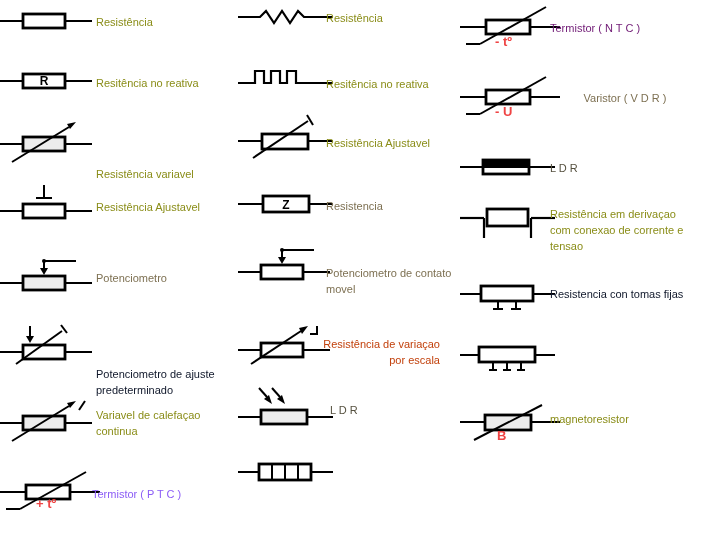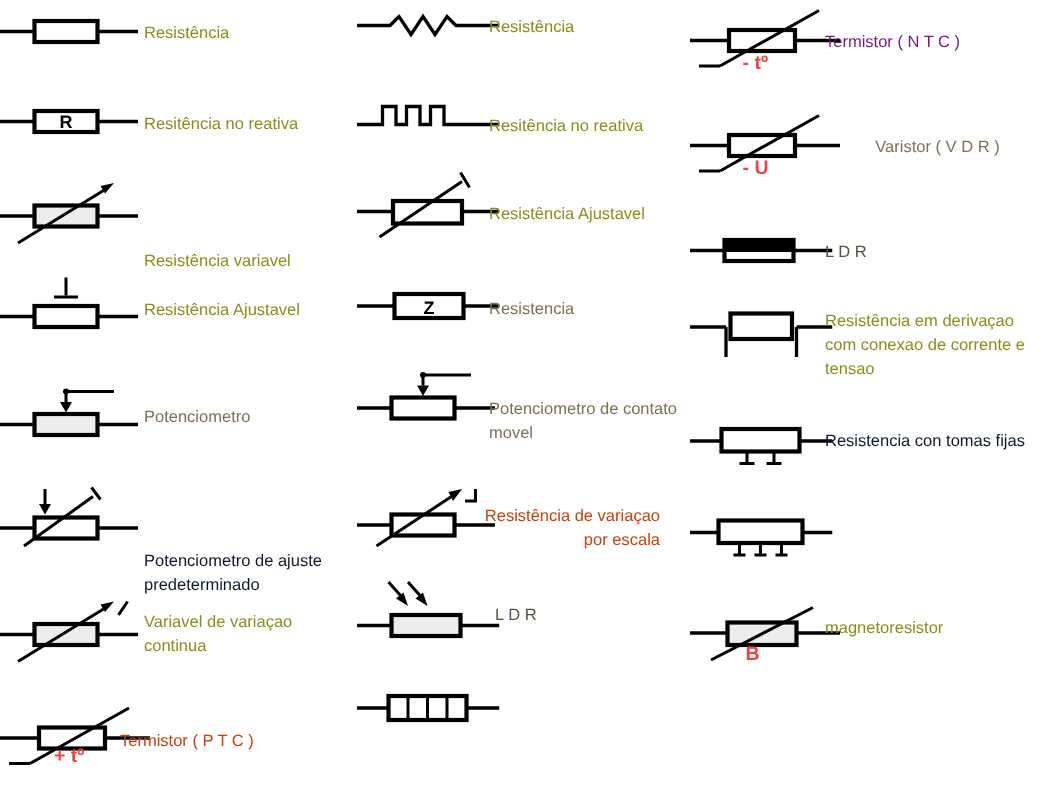--- a/index.html
+++ b/index.html
@@ -69,30 +69,30 @@
   </svg>
   <div class="lbl" style="left: 96px; top: 324px; width: 135px; color: #0f172a; margin-top: 42px;">Potenciometro de ajuste predeterminado</div>
 
   <svg class="sym" style="left:0;top:397px" width="92" height="46">
     <line class="w" x1="0" y1="26" x2="92" y2="26"></line>
       <rect class="bx bxg" x="23" y="19" width="42" height="14"></rect>
     <line class="tn" x1="12" y1="44" x2="69" y2="9"></line>
       <polygon class="hd" points="76,4 70,11 67,6"></polygon>
     <line class="tn" x1="79" y1="13" x2="85" y2="4"></line>
   </svg>
-  <div class="lbl" style="left: 96px; top: 407px; width: 140px; color: rgb(138, 141, 24);">Variavel de variaçao continua</div>
+  <div class="lbl" style="left: 96px; top: 407px; width: 140px; color: rgb(138, 141, 24);">Variavel de calefaçao continua</div>
 
   <svg class="sym" style="left:0;top:469px" width="100" height="44">
     <line class="w" x1="0" y1="23" x2="100" y2="23"></line>
       <rect class="bx" x="26" y="16" width="44" height="14"></rect>
     <line class="tn" x1="86" y1="3" x2="20" y2="40"></line>
       <line class="tn" x1="20" y1="40" x2="6" y2="40"></line>
   </svg>
   <span class="sub" style="left:36px;top:496px">+ tº</span>
-  <div class="lbl" style="left: 80px; top: 486px; color: #c2410c;">Termistor ( P T C )</div>
+  <div class="lbl" style="left: 92px; top: 486px; color: #8b5cf6;">Termistor ( P T C )</div>
 
   <svg class="sym" style="left:238px;top:8px" width="95" height="18">
     <path class="w" d="M0,9 L22,9 L28,3 L36,15 L44,3 L52,15 L60,3 L66,9 L95,9"></path>
   </svg>
   <div class="lbl" style="left: 326px; top: 10px; color: rgb(138, 141, 24);">Resistência</div>
 
   <svg class="sym" style="left:238px;top:66px" width="95" height="24">
     <path class="w" d="M0,17 L17,17 L17,5 L26,5 L26,17 L33,17 L33,5 L42,5 L42,17 L49,17 L49,5 L58,5 L58,17 L95,17"></path>
   </svg>
   <div class="lbl" style="left: 326px; top: 76px; color: rgb(138, 141, 24);">Resitência no reativa</div>

